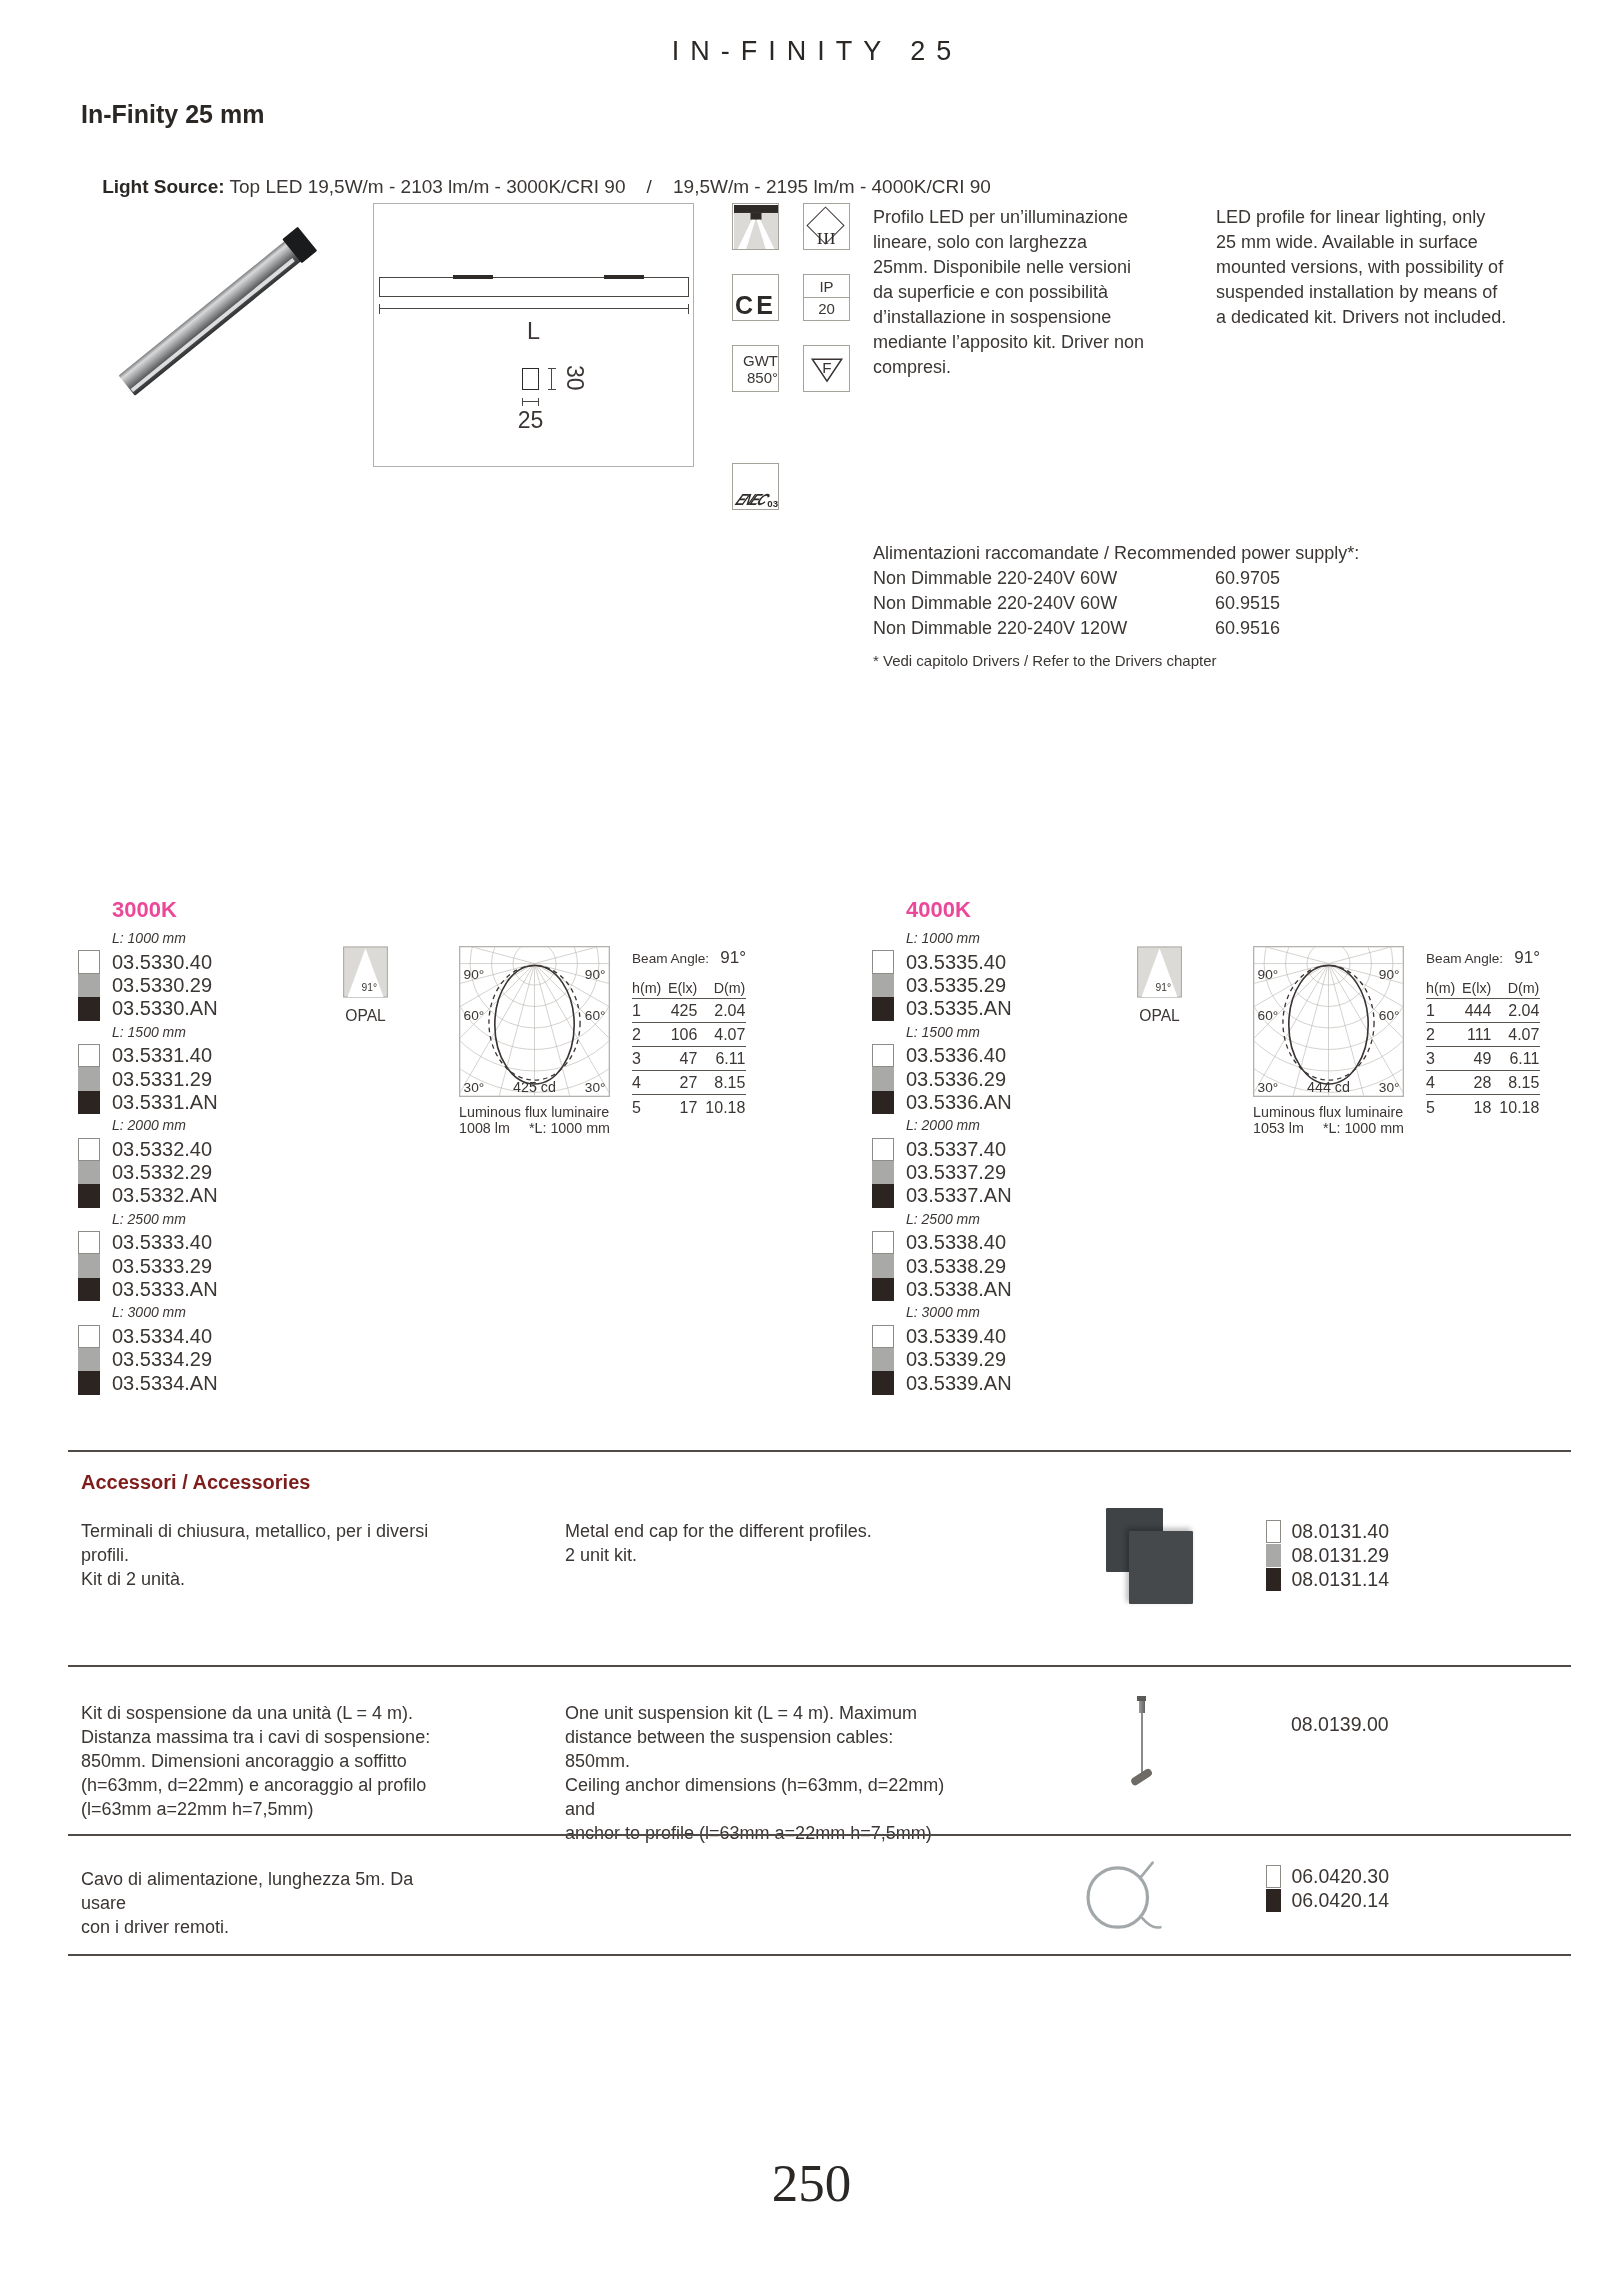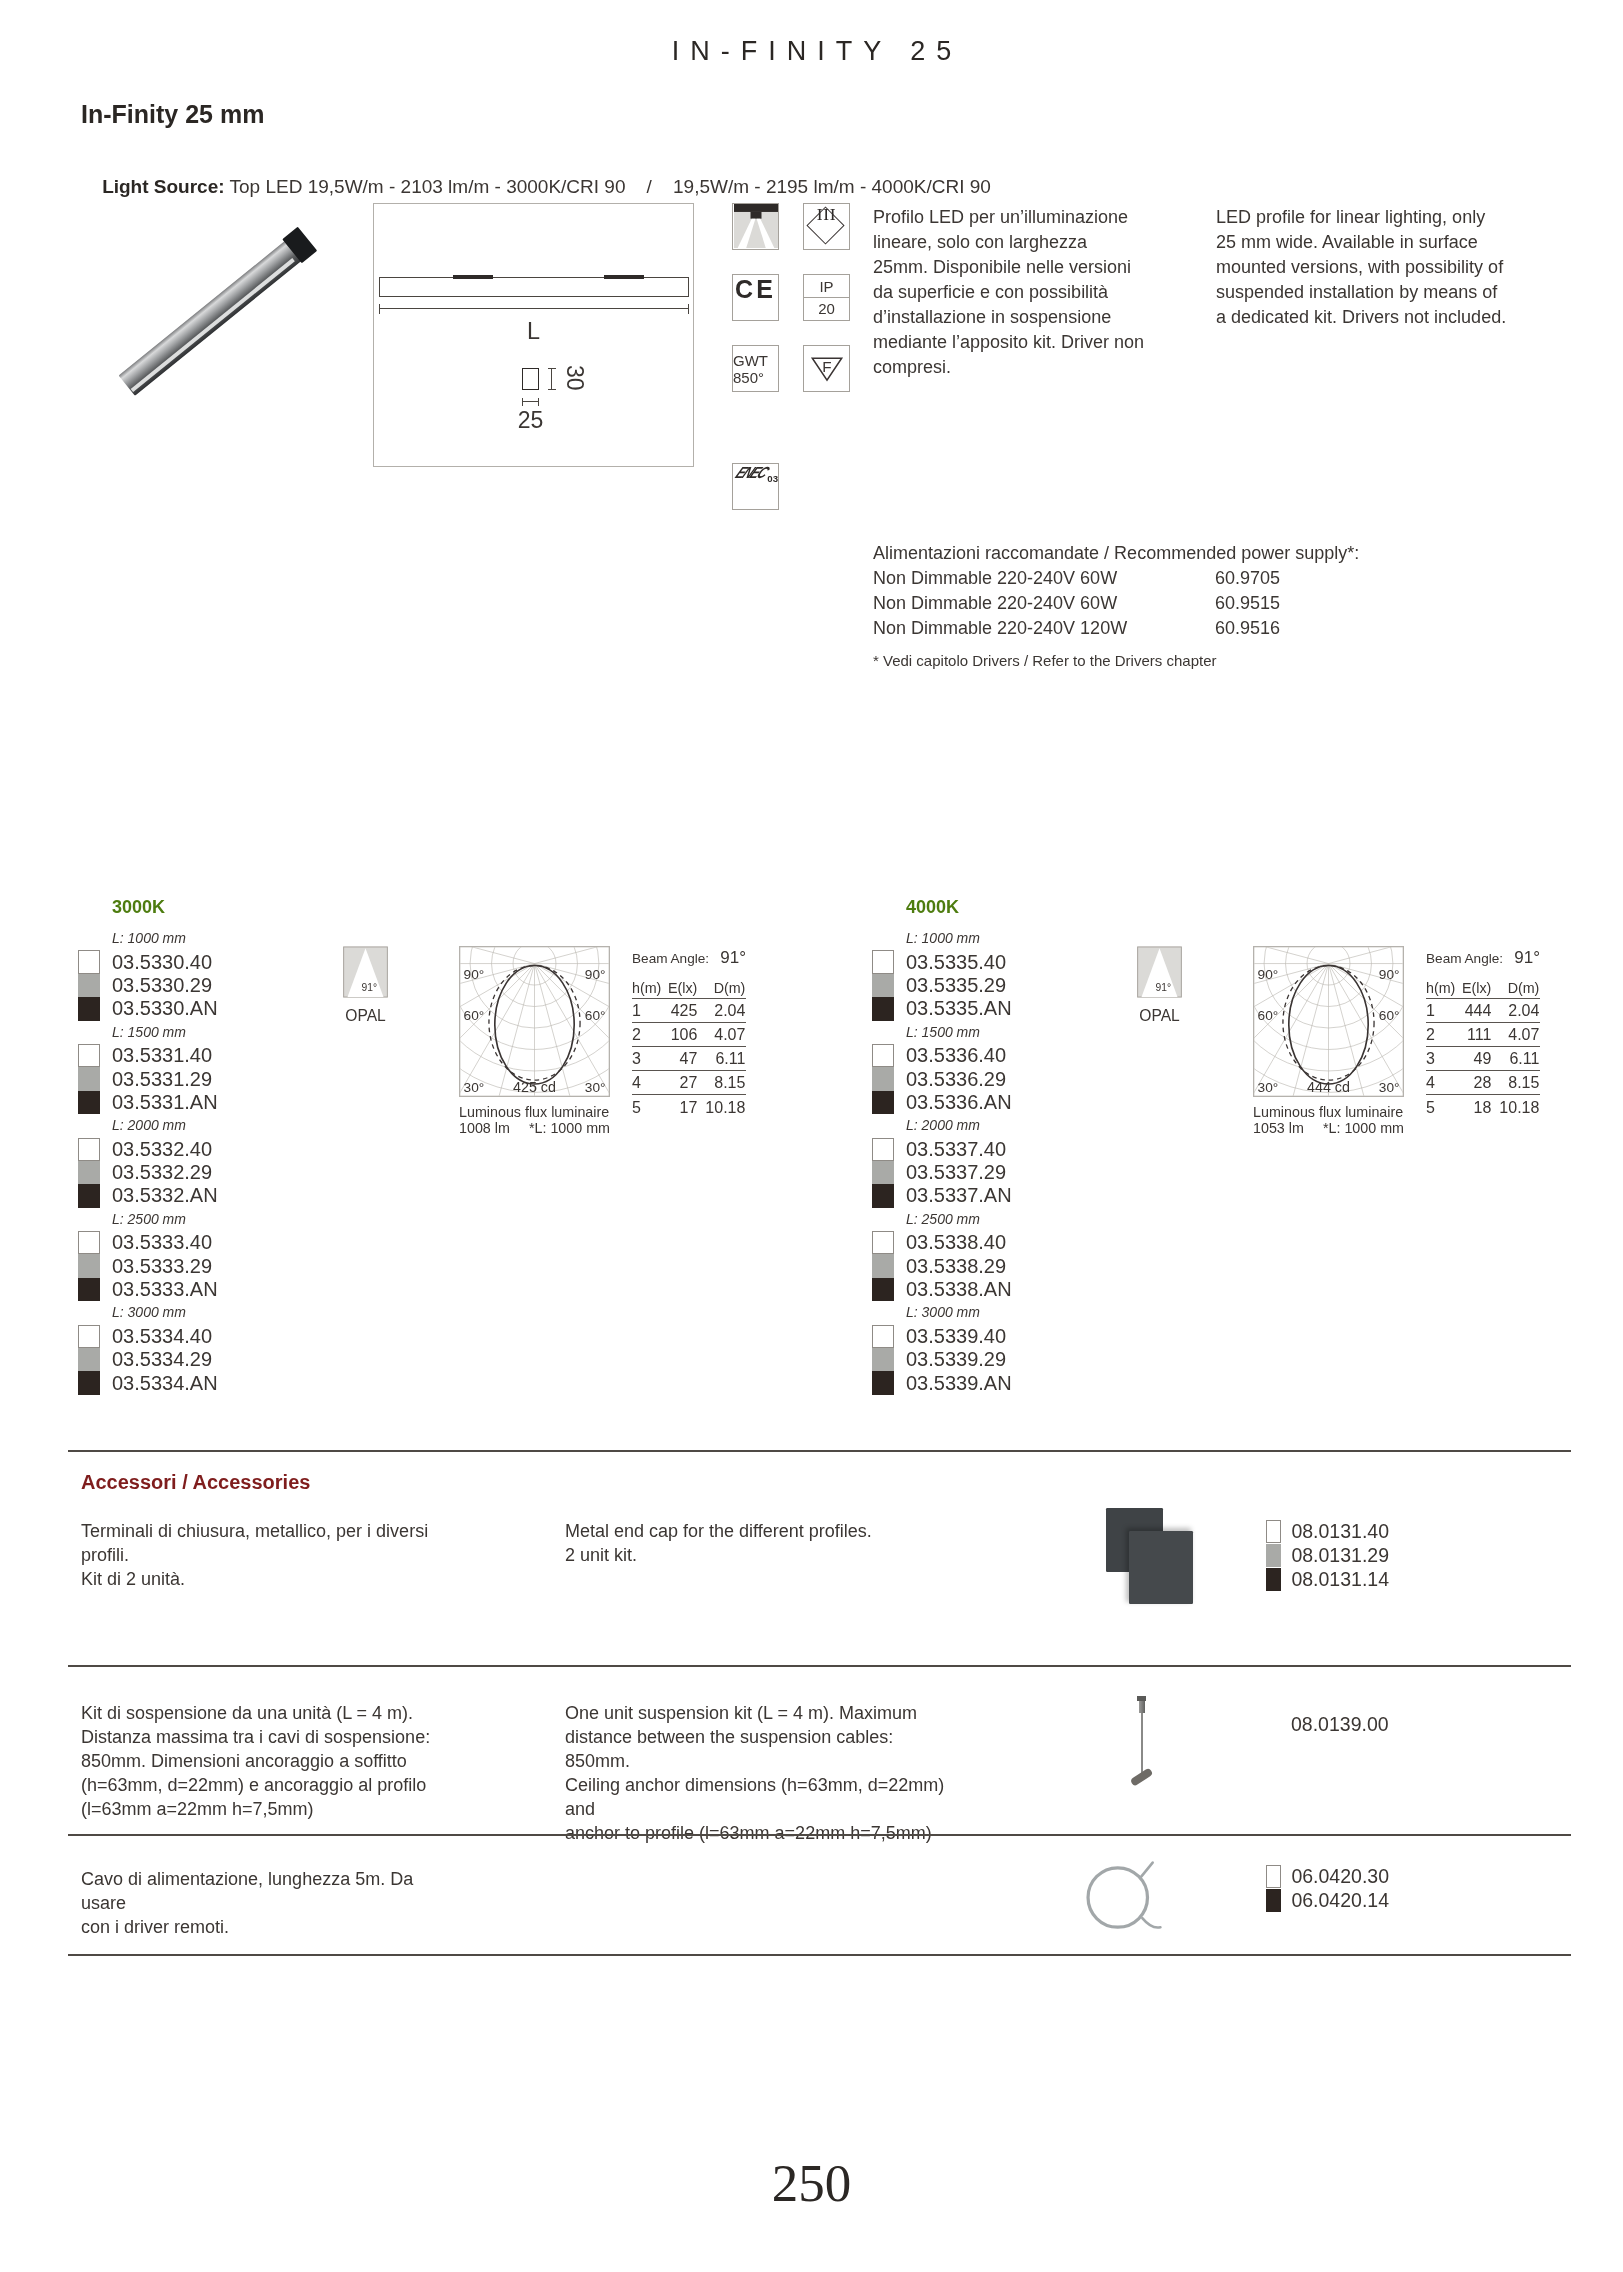--- a/index.html
+++ b/index.html
@@ -38,21 +38,21 @@
   .dim-v::before, .dim-v::after { content:""; position:absolute; left:-3.2px; width:7.8px; height:1.3px; background:#4a4540; }
   .dim-v::before { top:0; } .dim-v::after { bottom:0; }
   .dim-v-label { position:absolute; left:187px; top:161px; writing-mode:vertical-rl; font-size:23px; }
   .dim-h { position:absolute; left:148px; top:197px; width:17px; height:1.3px; background:#4a4540; }
   .dim-h::before, .dim-h::after { content:""; position:absolute; top:-3.2px; width:1.3px; height:7.8px; background:#4a4540; }
   .dim-h::before { left:0; } .dim-h::after { right:0; }
   .dim-h-label { position:absolute; left:130px; top:203px; width:53px; text-align:center; font-size:23px; }
 
   
   .ib { position:absolute; width:47px; height:47px; border:1.3px solid #a5a19b; background:#fff;
-    display:flex; align-items:flex-start; justify-content:center; overflow:hidden; }
+    display:flex; align-items:flex-end; justify-content:center; overflow:hidden; }
   .c0 { left:732px; } .c1 { left:803px; }
   .r0 { top:203px; } .r1 { top:274px; } .r2 { top:345px; } .r3 { top:416px; }
   .diamond-box { position:relative; }
   .diamond { position:absolute; left:8.4px; top:8.4px; width:27px; height:27px; border:1.6px solid #3a3433; transform:rotate(45deg); }
   .d-txt { position:relative; font-family:"Liberation Serif", serif; font-size:17.5px; color:#2e2a28; letter-spacing:0.6px; }
   .ce span { font-size:25px; font-weight:600; letter-spacing:3.2px; color:#2e2a28; }
   .ip { flex-direction:column; padding:0; }
   .ip span { display:block; width:100%; text-align:center; font-size:15px; line-height:21.4px; }
   .ip .ip-t { border-bottom:1px solid #a5a19b; }
   .gwt { flex-direction:column; }
@@ -69,21 +69,21 @@
 
   
   .power { position:absolute; left:873px; top:541px; width:532px; font-size:18px; line-height:25px; }
   .ps-row { display:flex; }
   .ps-name { width:342px; }
   .ps-note { font-size:15px; margin-top:6.5px; }
 
   
   .variant { position:absolute; top:897px; width:753px; height:532px; }
   .v0 { left:77px; } .v1 { left:871px; }
-  .v-title { position:absolute; left:35px; top:0; font-size:18px; font-weight:bold; color:#4d7c0f; }
+  .v-title { position:absolute; left:35px; top:0; font-size:22px; font-weight:bold; color:#ec4899; }
   .codes-col { position:absolute; left:0; top:30px; width:273px; }
   .len-label { margin-left:35px; font-size:14px; height:23.4px; line-height:23.4px;font-style:italic; }
   .code-row { display:flex; align-items:center; height:23.4px; }
   .swatch { width:21.4px; height:23.4px; margin-left:1.3px; }
   .code-row .code { margin-left:12.3px; font-size:20px; }
   [data-finish="white"] { background:#ffffff; border:1.3px solid #8f8b86; }
   [data-finish="grey"] { background:#a9aaa7; }
   [data-finish="anthracite"], [data-finish="black"] { background:#2c2420; }
 
   .opal-block { position:absolute; left:266px; top:49px; width:45px; text-align:center; }

